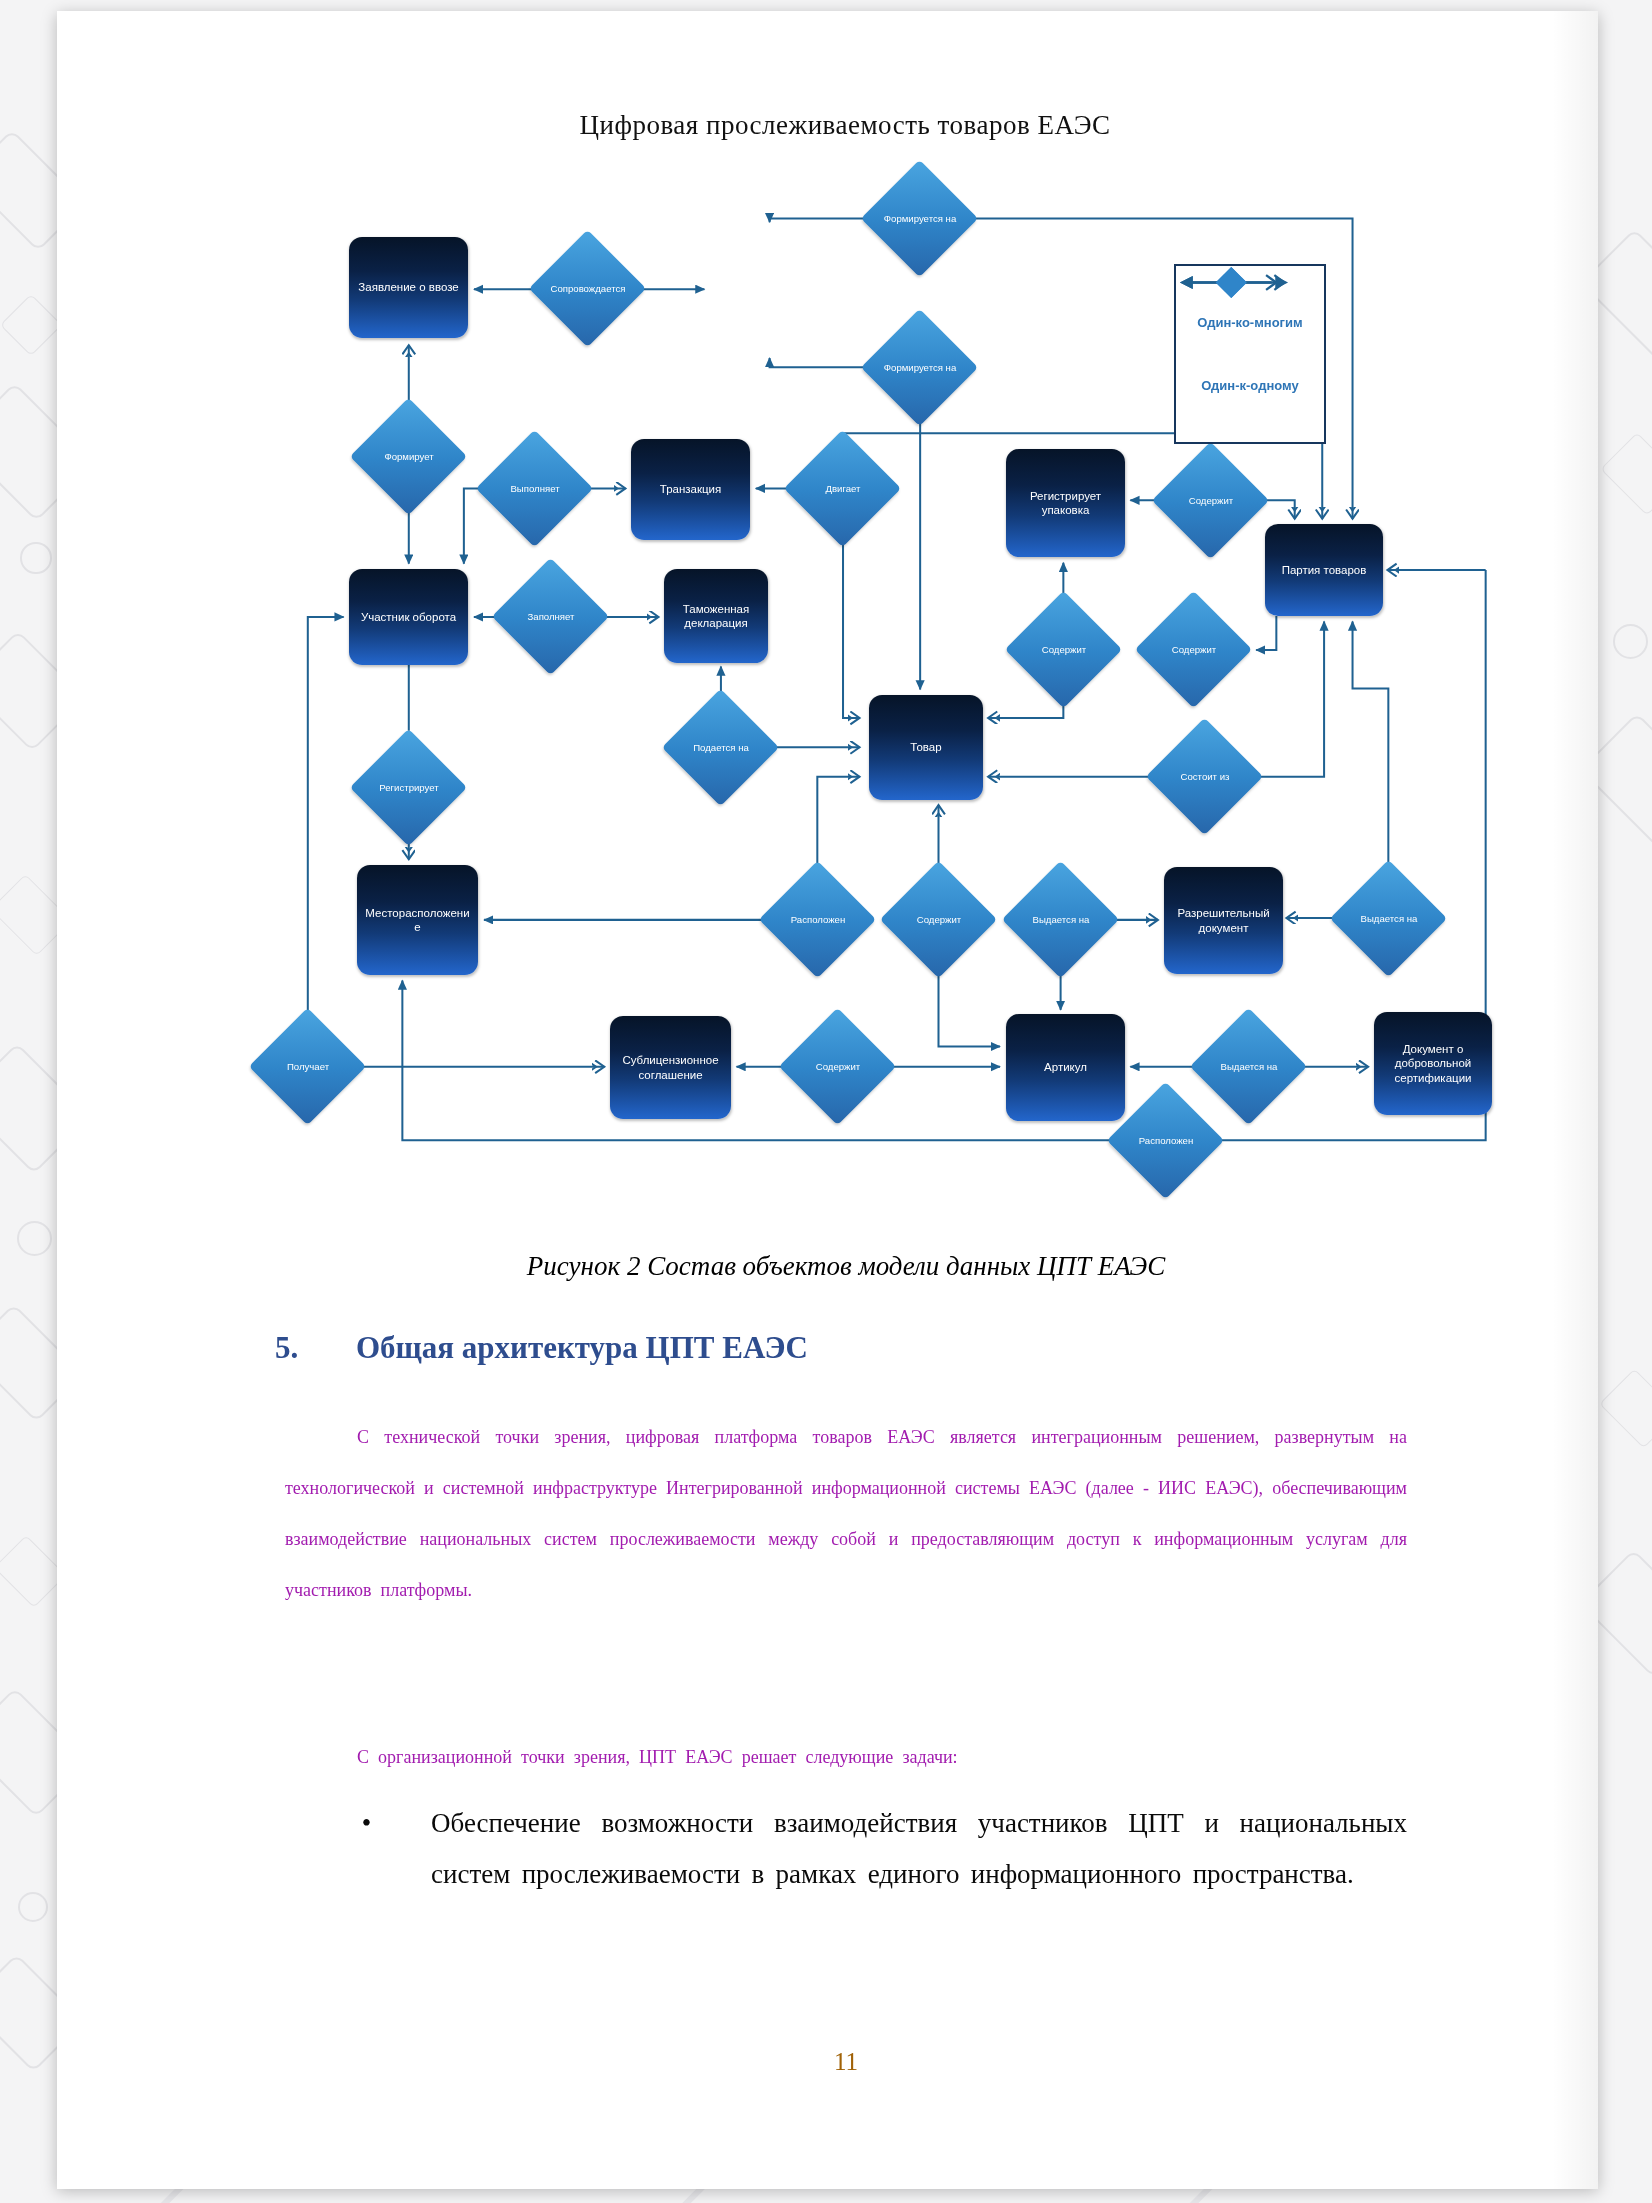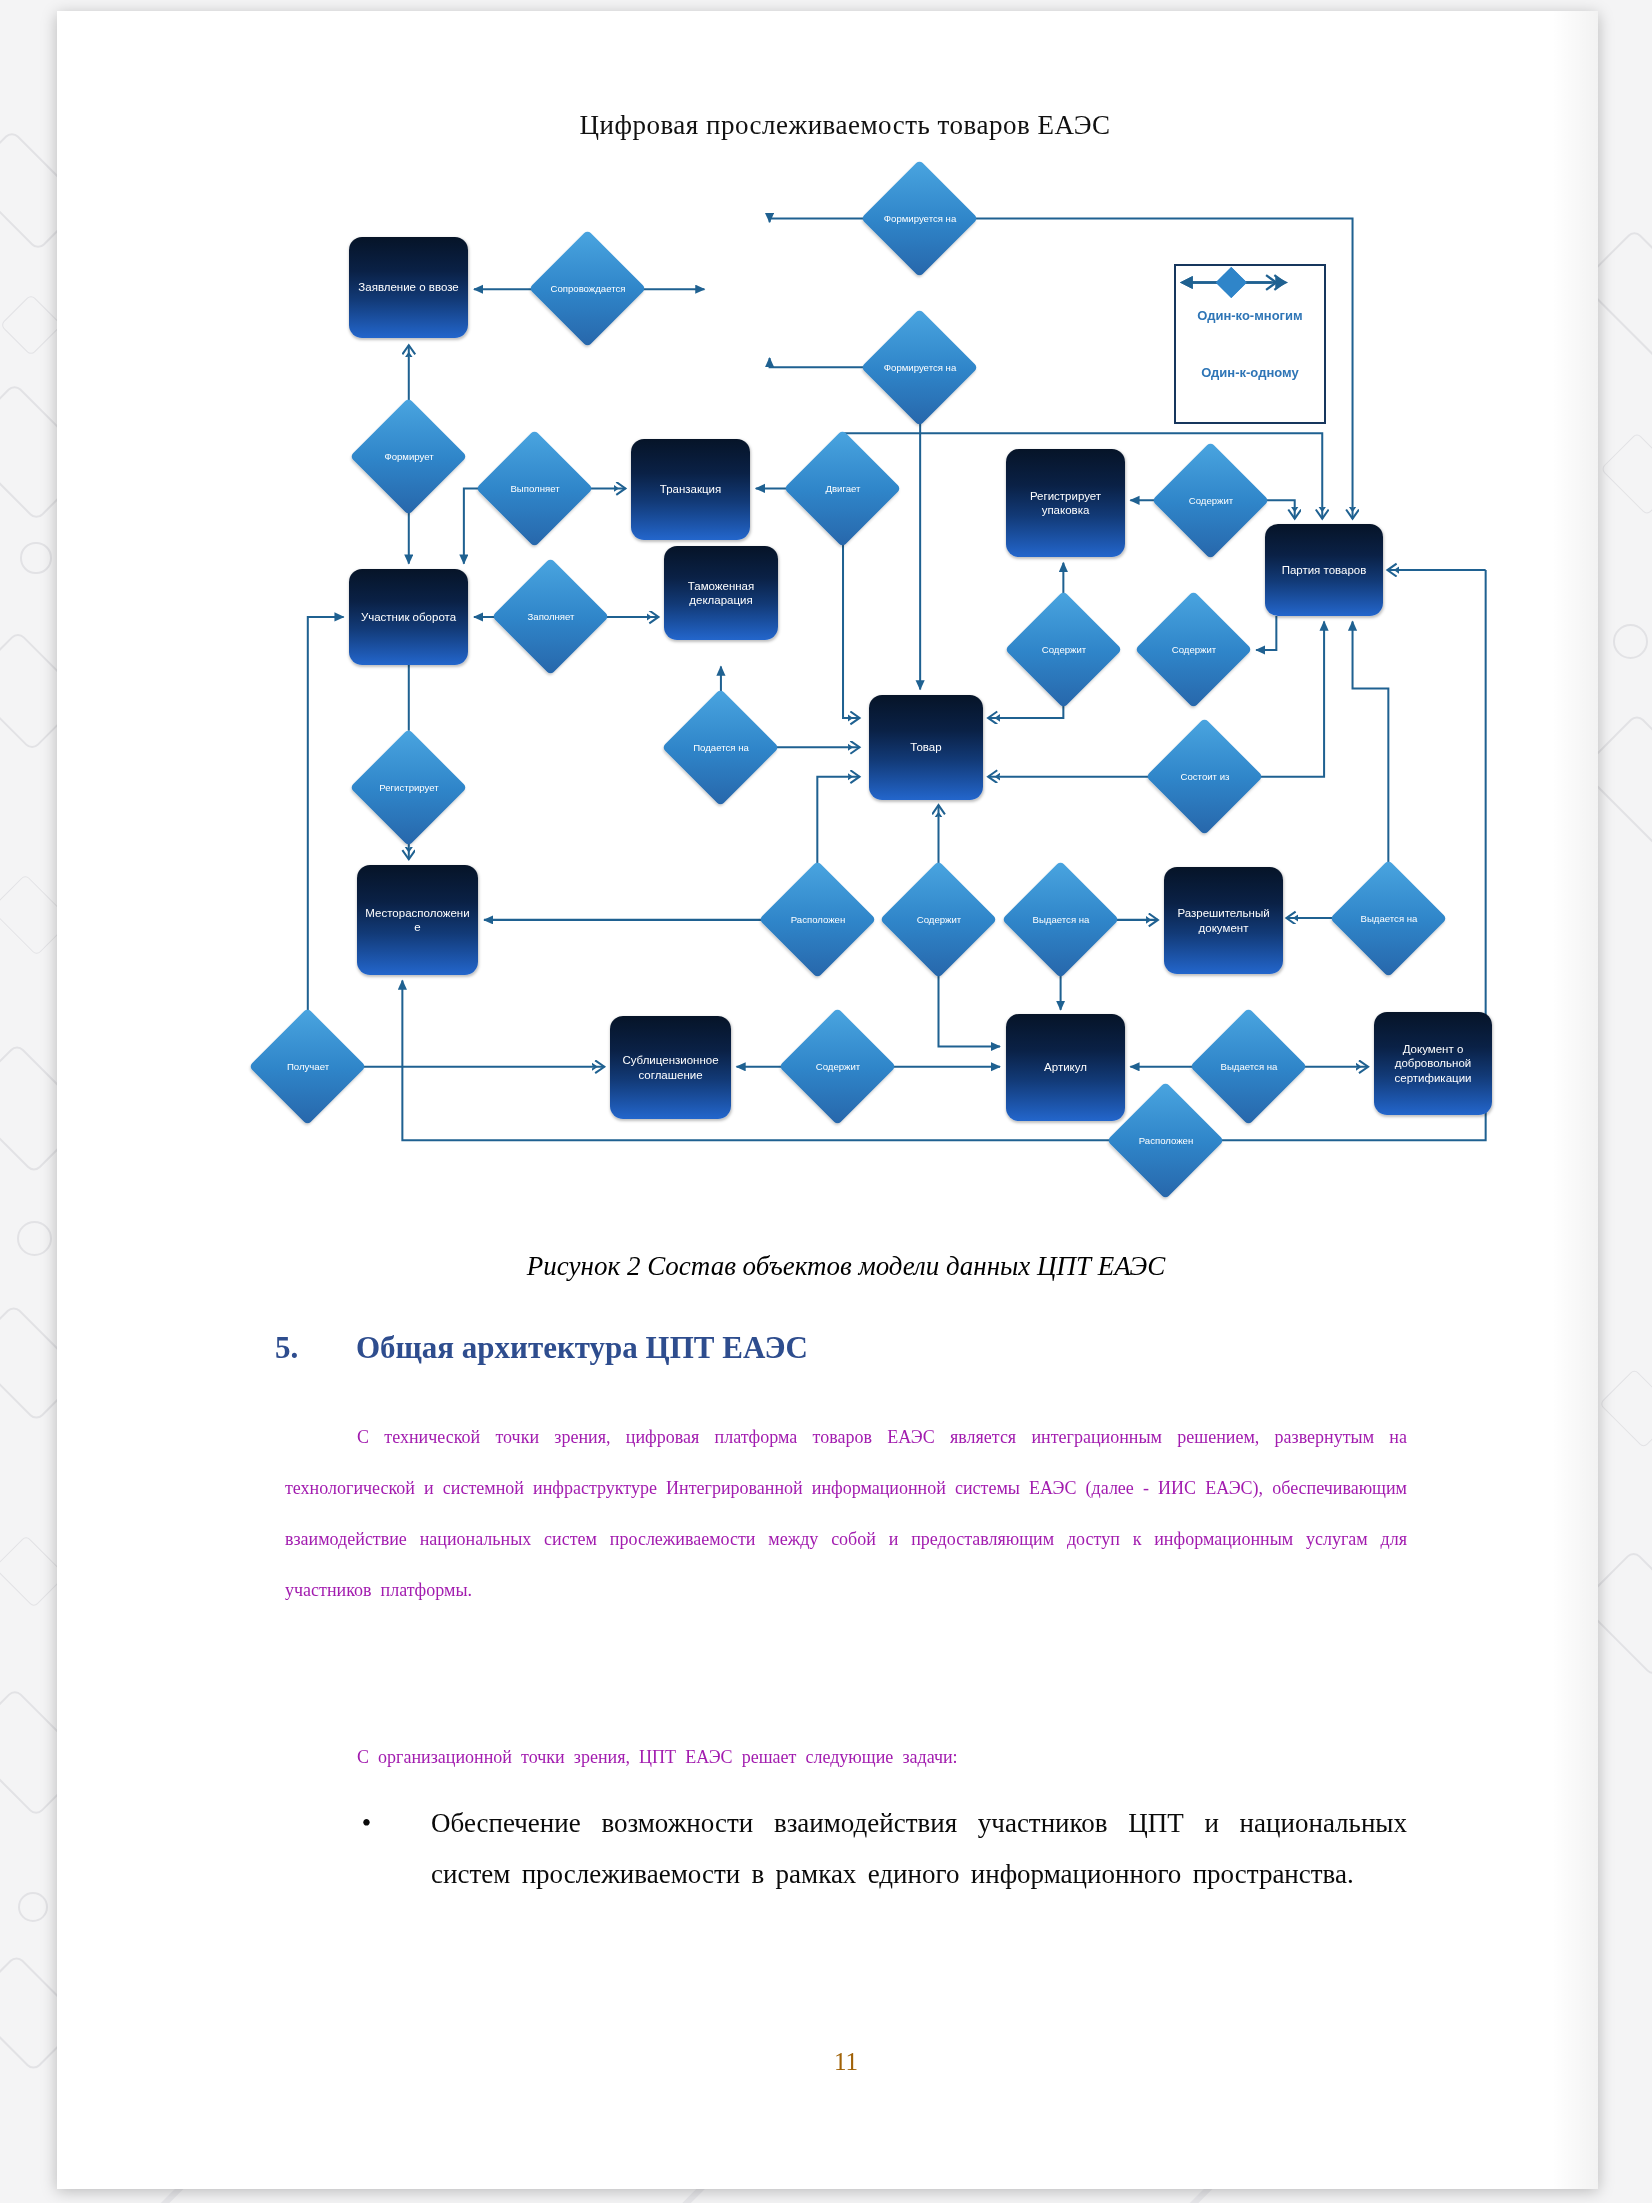--- a/index.html
+++ b/index.html
@@ -46,21 +46,21 @@
     background:linear-gradient(135deg,#4aa5e0 0%,#2f85c9 52%,#2766aa 100%);
     box-shadow:0.9px 1.8px 2.8px rgba(0,0,0,.2);
   }
   .rel .dlb{
     position:absolute;inset:0;display:flex;align-items:center;justify-content:center;
     color:#fff;text-align:center;font-family:"Liberation Sans",sans-serif;
     font-size:9.6px;line-height:1.15;padding:0 11px;
   }
   
   .legend{
-    position:absolute;left:1174px;top:264px;width:152px;height:160px;
+    position:absolute;left:1174px;top:264px;width:152px;height:180px;
     background:#fff;border:2.8px solid #17365d;box-sizing:border-box;
     display:flex;flex-direction:column;align-items:center;justify-content:space-evenly;
     font-family:"Liberation Sans",sans-serif;
   }
   .legend .ltext{color:#2e75b6;font-weight:bold;font-size:13px;}
   
   .fig-caption{
     position:absolute;left:285px;top:1251px;width:1122px;text-align:center;
     font-style:italic;font-size:27px;color:#000000;
   }
@@ -206,21 +206,21 @@
       </div>
     <div class="entity" style="left:1006px;top:449px;width:119px;height:108px">
         <span>Регистрирует упаковка</span>
       </div>
     <div class="entity" style="left:1265px;top:524px;width:118px;height:92px">
         <span>Партия товаров</span>
       </div>
     <div class="entity" style="left:349px;top:569px;width:119px;height:96px">
         <span>Участник оборота</span>
       </div>
-    <div class="entity" style="left:664px;top:546px;width:114px;height:94px">
+    <div class="entity" style="left:664px;top:569px;width:104px;height:94px">
         <span>Таможенная декларация</span>
       </div>
     <div class="entity" style="left:869px;top:695px;width:114px;height:105px">
         <span>Товар</span>
       </div>
     <div class="entity" style="left:357px;top:865px;width:121px;height:110px">
         <span>Месторасположение</span>
       </div>
     <div class="entity" style="left:1164px;top:867px;width:119px;height:107px">
         <span>Разрешительный документ</span>

